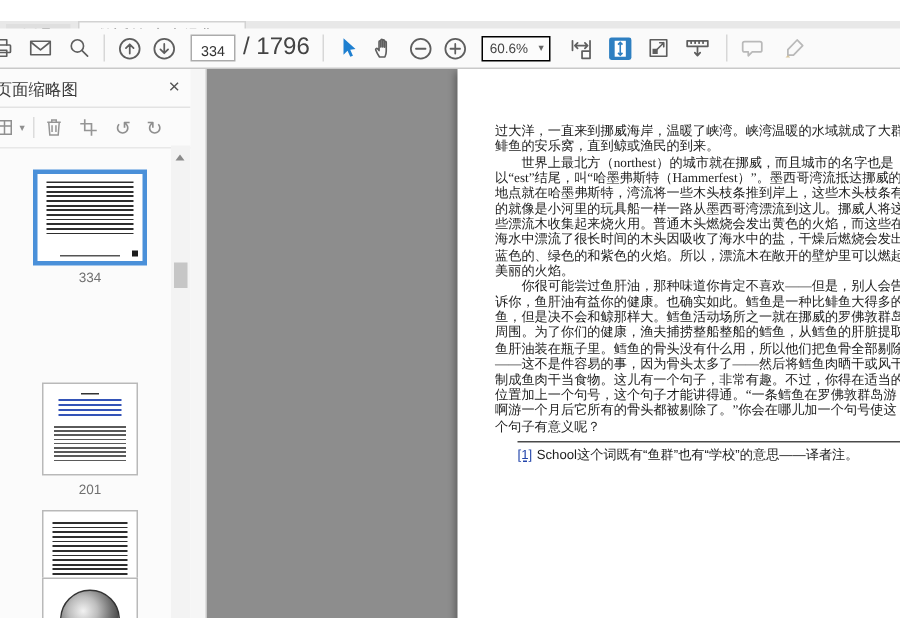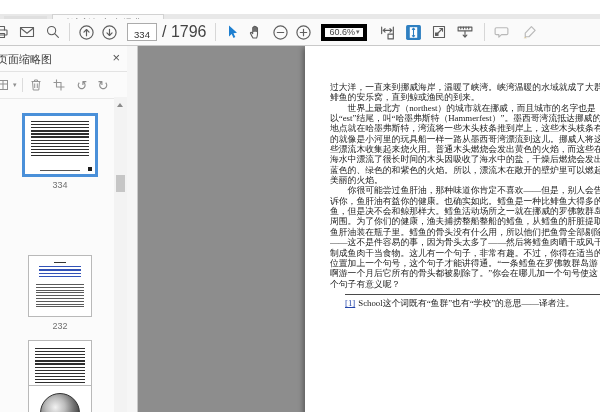--- a/index.html
+++ b/index.html
@@ -19,21 +19,21 @@
 
   
   .toolbar{position:absolute;left:0;top:19px;width:600px;height:27px;background:#fafafa;
            border-bottom:1px solid #c9c9c9;box-sizing:border-box;display:flex;align-items:center;}
   .tbtn{width:20px;height:20px;display:flex;align-items:center;justify-content:center;flex:0 0 auto;}
   .tdiv{width:1px;height:18px;background:#d7d7d7;flex:0 0 auto;}
   .pagebox{width:28px;height:16px;border:1px solid #ababab;background:#fff;flex:0 0 auto;}
   .pagebox input{width:100%;height:100%;border:none;background:transparent;text-align:center;
                  font-size:9.5px;color:#333;font-family:inherit;padding:0;}
   .pagetotal{font-size:16px;color:#444;margin-left:5px;flex:0 0 auto;}
-  .zoombox{width:46px;height:17px;border:4px solid #000000;background:#fcfcfc;display:flex;
+  .zoombox{width:46px;height:17px;border:1px solid #000000;background:#fcfcfc;display:flex;
            align-items:center;justify-content:space-between;padding:0 4px;box-sizing:border-box;flex:0 0 auto;}
   .zoomtext{font-size:9px;color:#444;}
   .caret{font-size:7px;color:#666;}
 
   svg{display:block;}
   .st{stroke:#5e5e5e;fill:none;stroke-width:1.1;stroke-linecap:round;stroke-linejoin:round;}
   .std{stroke:#b9b9b9;fill:none;stroke-width:1.1;stroke-linecap:round;stroke-linejoin:round;}
 
   
   .panel{position:absolute;left:0;top:46px;width:127px;height:366px;background:#fbfbfb;}
@@ -69,21 +69,21 @@
             border-right:1px solid #c9c9c9;box-sizing:border-box;}
 
   
   .docarea{position:absolute;left:138px;top:46px;width:462px;height:366px;background:#8d8d8d;overflow:hidden;}
   .page{position:absolute;left:167px;top:0;width:440px;height:420px;background:#fff;
         box-shadow:-2px 2px 5px rgba(0,0,0,0.35);}
   .textblock{position:absolute;left:25px;top:36px;font-family:"Liberation Serif","DejaVu Serif",serif;
              font-size:8.8px;line-height:10.35px;color:#1c1c1c;}
   .tline{white-space:nowrap;height:10.35px;}
   .footnote-sep{position:absolute;left:40px;top:248px;width:262px;border-top:1px solid #4a4a4a;}
-  .footnote{position:absolute;left:40px;top:252px;font-family:Liberation Serif, serif;
+  .footnote{position:absolute;left:40px;top:252px;font-family:Liberation Sans, sans-serif;
             font-size:8.8px;color:#1c1c1c;white-space:nowrap;}
   .fn-marker{color:#2244aa;text-decoration:underline;margin-right:3px;}
 </style>
 </head>
 <body>
 
 <div class="app">
 
   <div class="tabbar">
     <div class="tools-tab">
@@ -241,21 +241,21 @@
         </div>
         <div class="thumb-label" style="top:67px;">334</div>
       </div>
 
       <div class="thumb" style="left:28px;top:158px;">
         <div class="thumb-page" style="width:64px;height:62px;">
           <div style="margin:6px auto 3px;width:20%;height:1.2px;background:#333;"></div>
           <div class="fl-blue" style="margin:0 10px;height:12px;"></div>
           <div class="fl-gray" style="margin:6px 7px 0;height:24px;"></div>
         </div>
-        <div class="thumb-label" style="top:66px;">232</div>
+        <div class="thumb-label" style="top:66px;">201</div>
       </div>
 
       <div class="thumb" style="left:28px;top:243px;">
         <div class="thumb-page" style="width:64px;height:66px;">
           <div class="fl-dark" style="margin:7px 6px 0;height:38px;"></div>
         </div>
         <div class="thumb-label" style="top:70px;">336</div>
       </div>
 
       <div class="thumb" style="left:28px;top:288px;">

